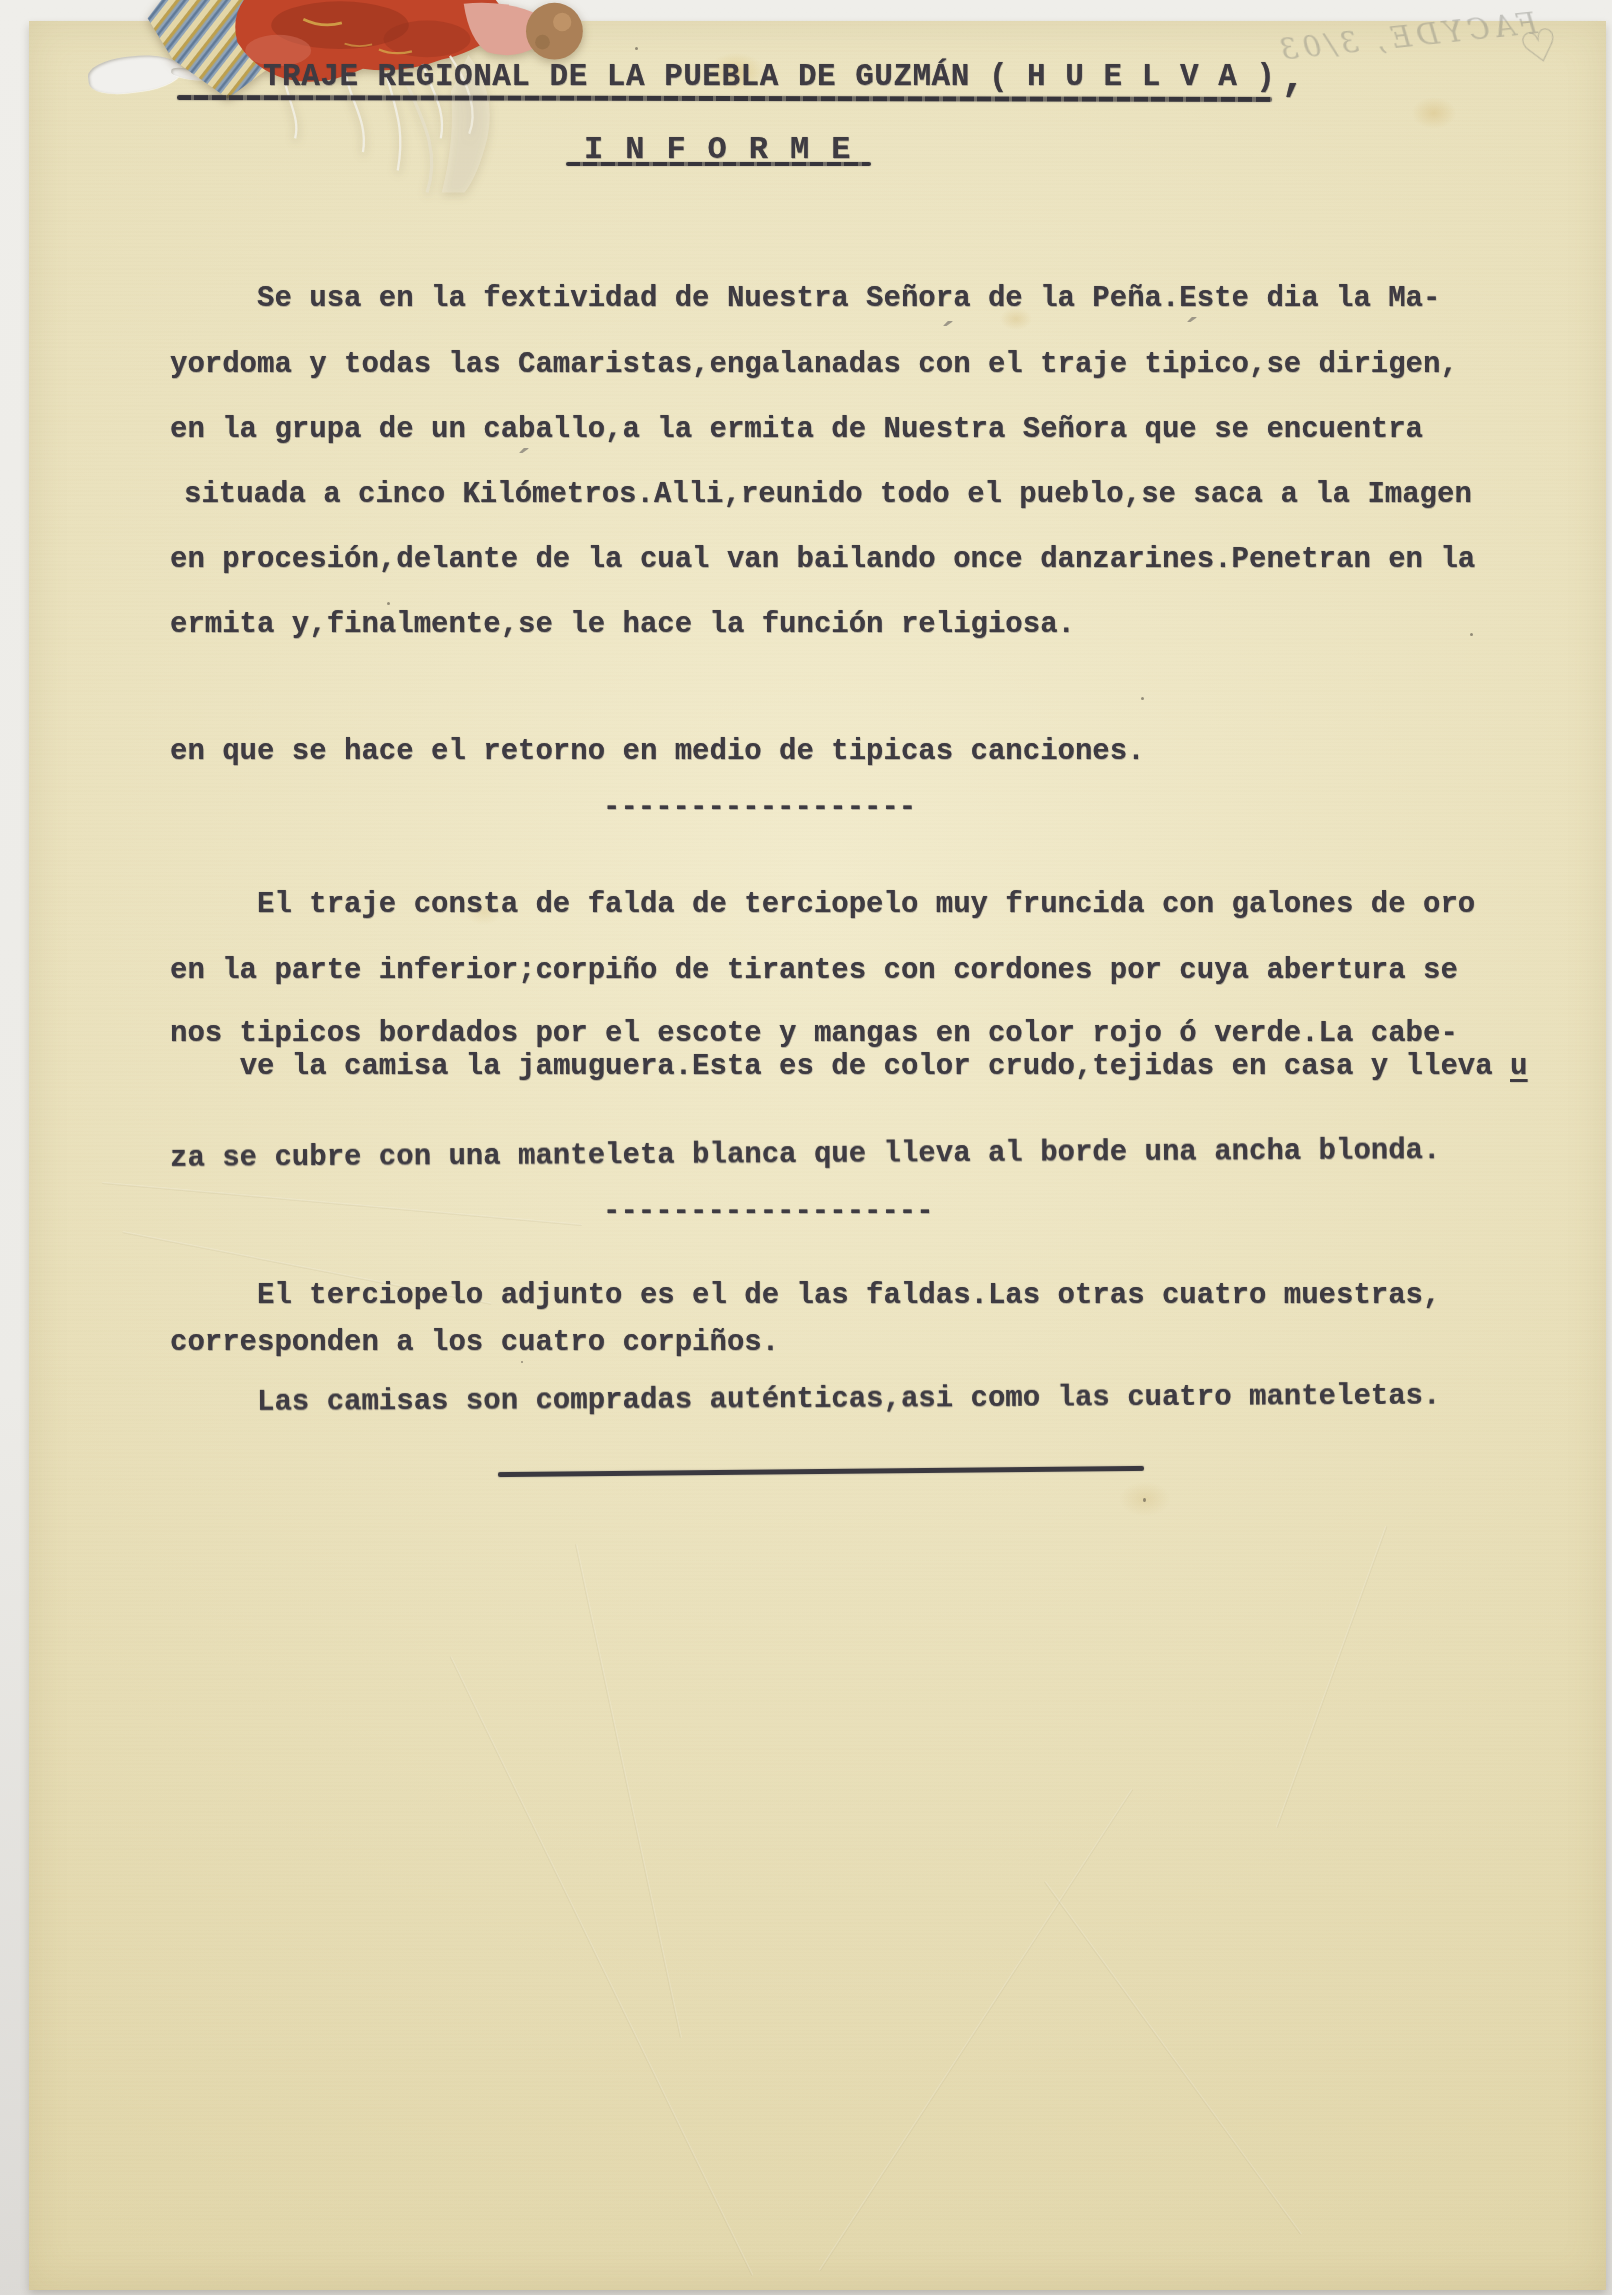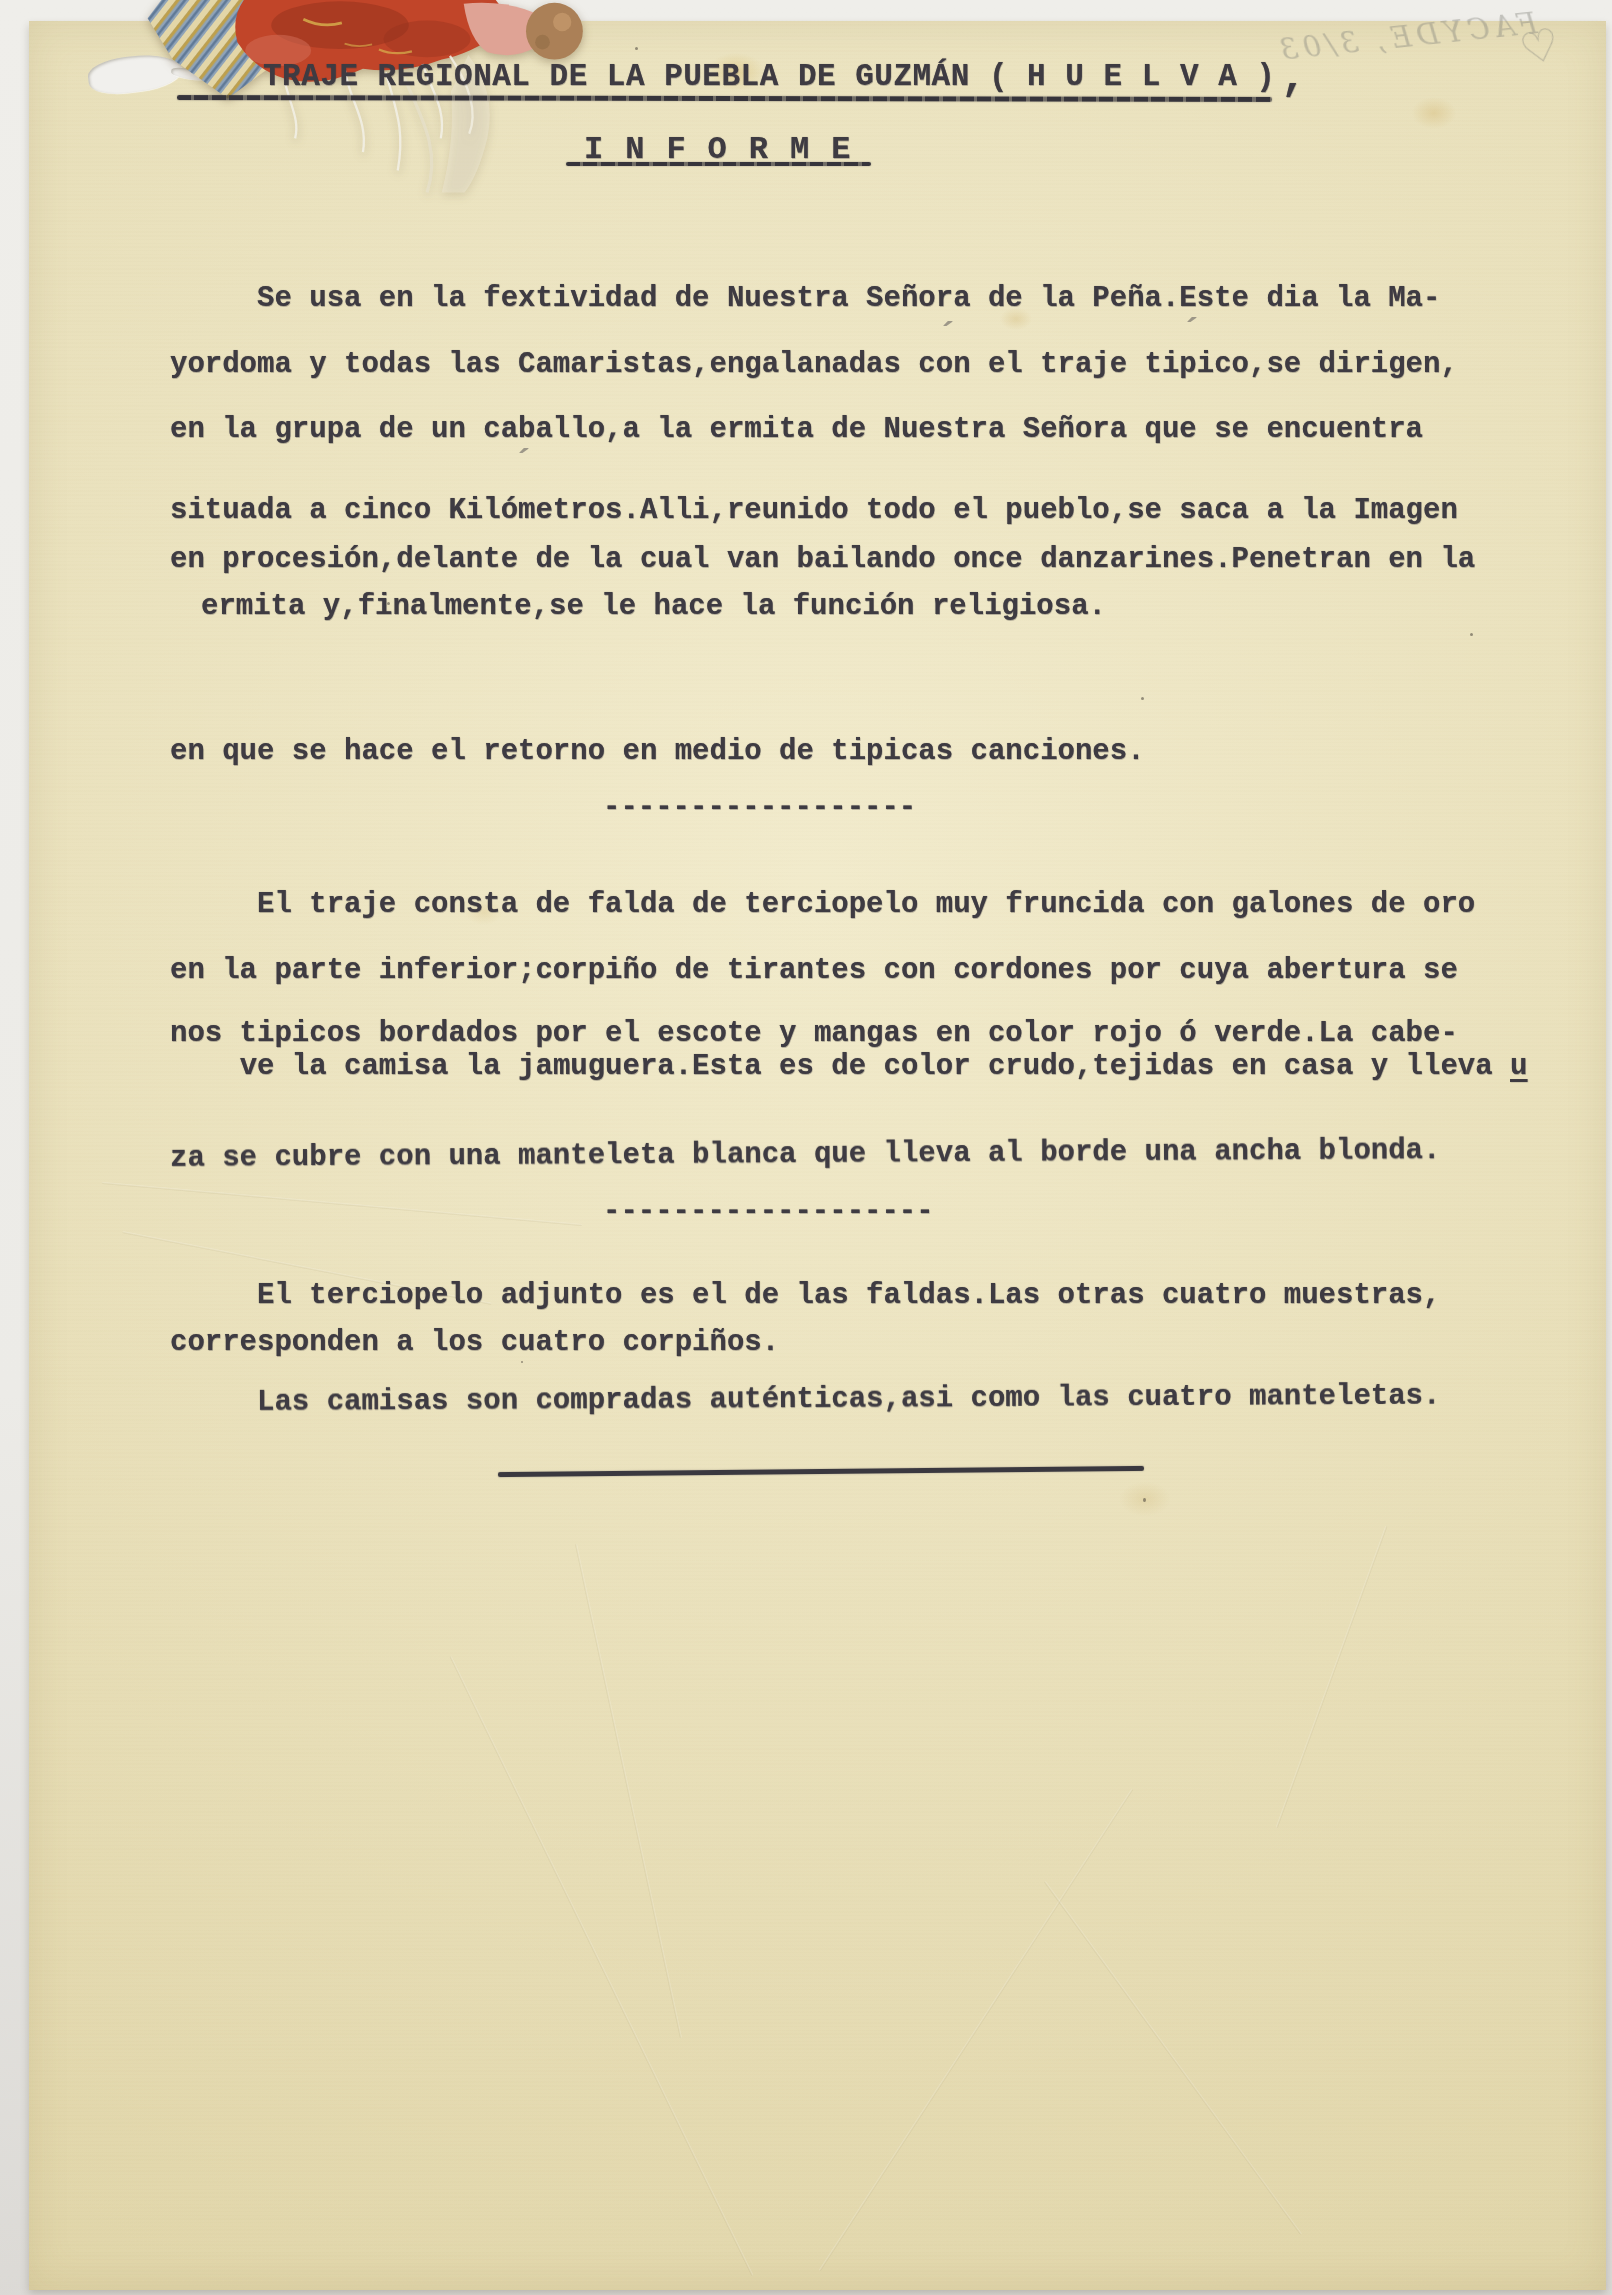--- a/index.html
+++ b/index.html
@@ -95,23 +95,23 @@
   <div class="tline title" style="left:219px;top:59px;">TRAJE REGIONAL DE LA PUEBLA DE GUZMÁN ( H U E L V A )</div>
   <div class="rule dashedlook" style="left:177px;top:96px;width:1095px;height:4.6px;transform:rotate(.1deg);"></div>
   <div class="tline" style="left:1281px;top:54px;font-size:42px;">,</div>
 
   <div class="tline subtitle" style="left:584px;top:131px;">I N F O R M E</div>
   <div class="rule dashedlook" style="left:566px;top:162px;width:305px;height:4.1px;"></div>
 
   <div class="tline" style="left:170px;top:282px;">     Se usa en la fextividad de Nuestra Señora de la Peña.Este dia la Ma-</div>
   <div class="tline" style="left:170px;top:348px;">yordoma y todas las Camaristas,engalanadas con el traje tipico,se dirigen,</div>
   <div class="tline" style="left:170px;top:413px;">en la grupa de un caballo,a la ermita de Nuestra Señora que se encuentra</div>
-  <div class="tline" style="left:170px;top:478px;margin-top:16px;">situada a cinco Kilómetros.Alli,reunido todo el pueblo,se saca a la Imagen</div>
+  <div class="tline" style="left:184px;top:478px;">situada a cinco Kilómetros.Alli,reunido todo el pueblo,se saca a la Imagen</div>
   <div class="tline" style="left:170px;top:543px;">en procesión,delante de la cual van bailando once danzarines.Penetran en la</div>
-  <div class="tline" style="left:170px;top:590px;margin-left:31px;">ermita y,finalmente,se le hace la función religiosa.</div>
+  <div class="tline" style="left:170px;top:608px;">ermita y,finalmente,se le hace la función religiosa.</div>
   <div class="tline" style="left:170px;top:735px;">en que se hace el retorno en medio de tipicas canciones.</div>
 
   <div class="tline sep" style="left:603px;top:791px;">------------------</div>
 
   <div class="tline" style="left:170px;top:888px;">     El traje consta de falda de terciopelo muy fruncida con galones de oro</div>
   <div class="tline" style="left:170px;top:954px;">en la parte inferior;corpiño de tirantes con cordones por cuya abertura se</div>
   <div class="tline" style="left:170px;top:1017px;">
     <span>ve la camisa la jamuguera.Esta es de color crudo,tejidas en casa y lleva </span><span class="u-underline">u</span>
   </div>
   <div class="tline" style="left:170px;top:1017px;">nos tipicos bordados por el escote y mangas en color rojo ó verde.La cabe-</div>

